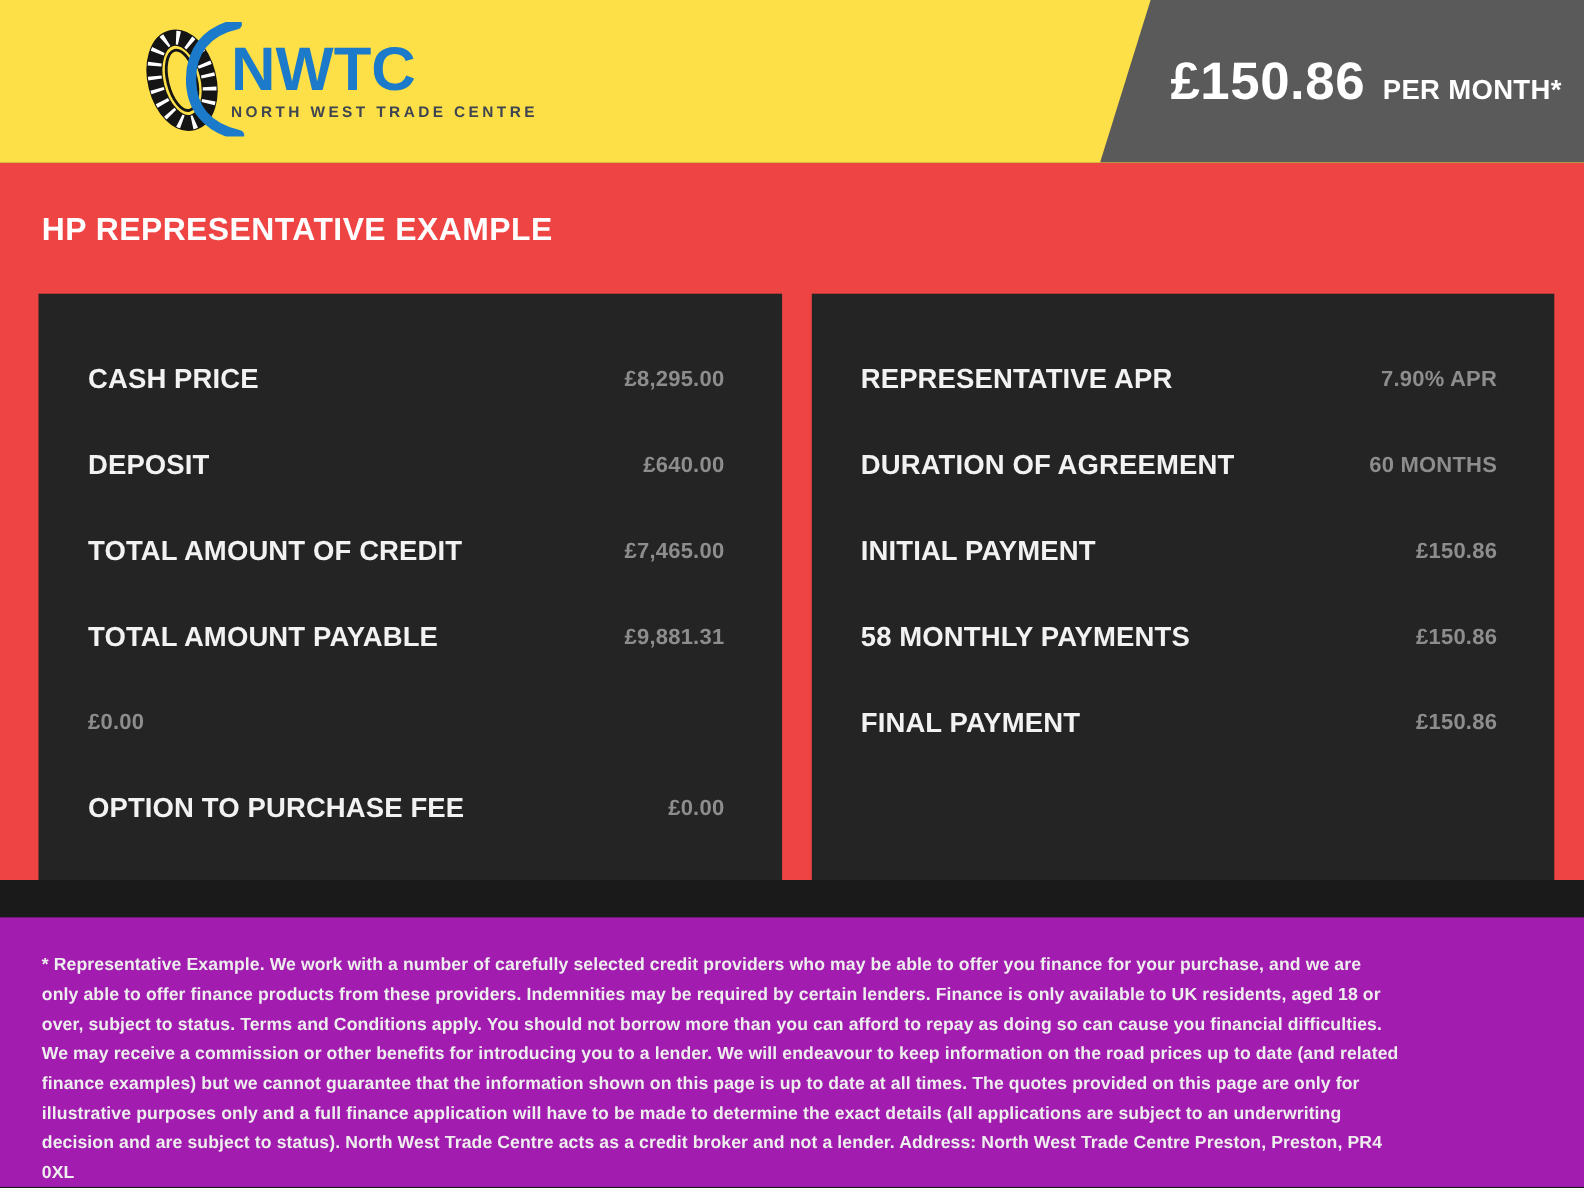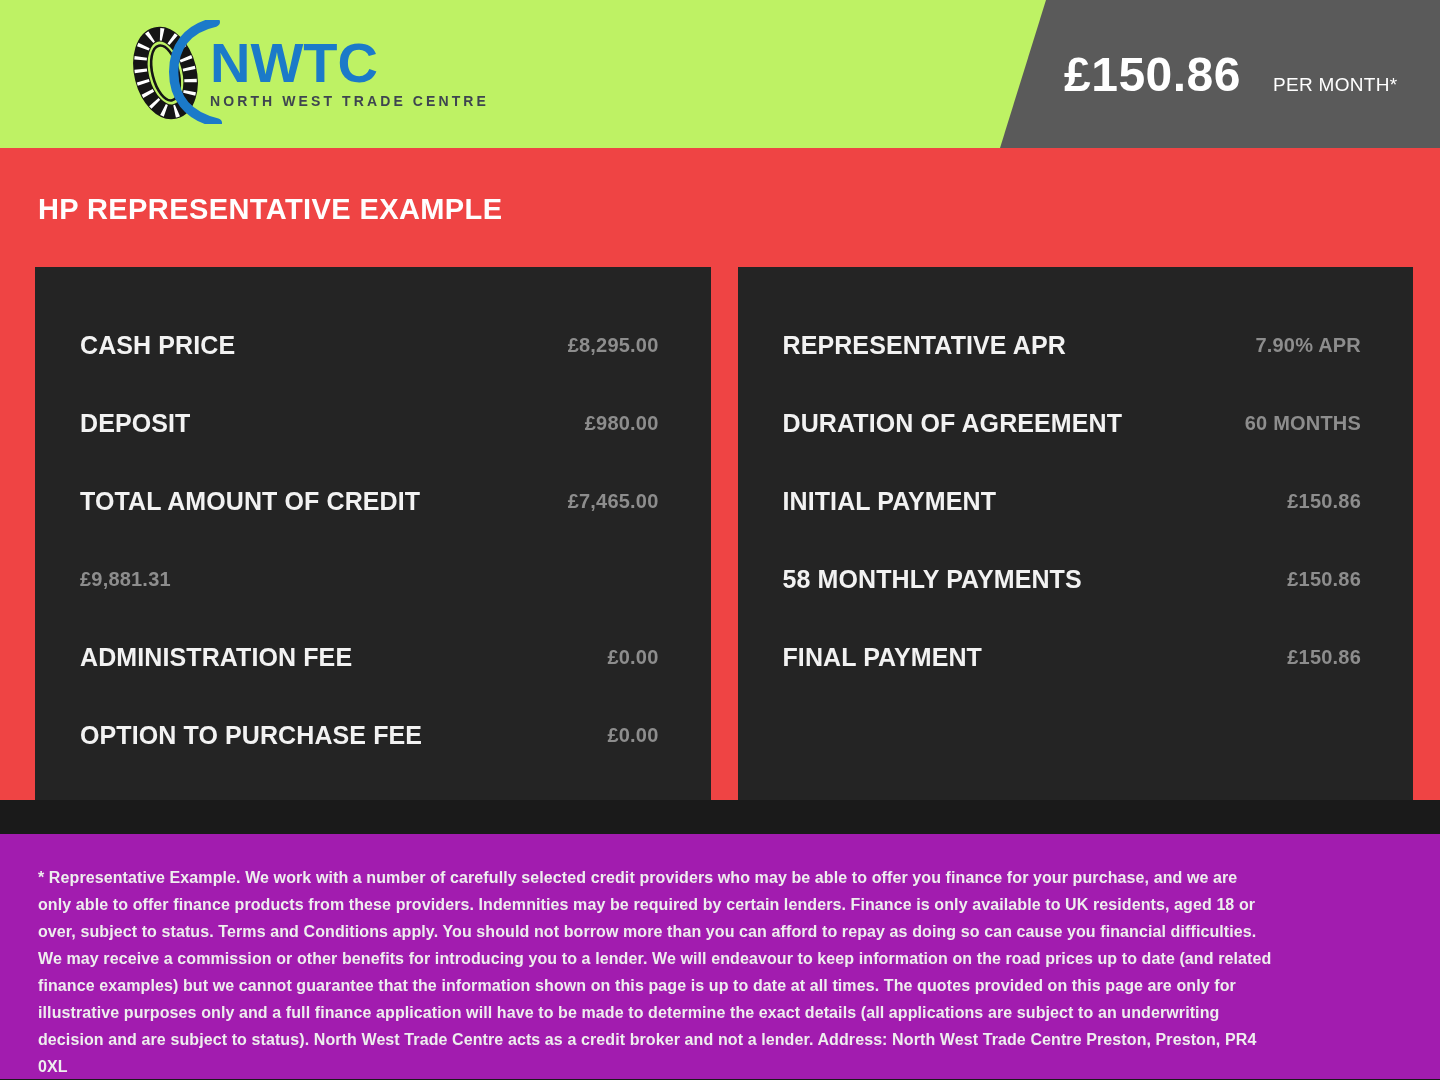--- a/index.html
+++ b/index.html
@@ -8,21 +8,21 @@
     width: 1440px; height: 1080px;
     background: #1a1a1a;
     font-family: "Liberation Sans", sans-serif;
     overflow: hidden;
   }
 
   
   .topbar {
     position: relative;
     height: 148px;
-    background: #bef264;
+    background: #fde047;
     overflow: hidden;
   }
   .logo {
     position: absolute;
     left: 128px; top: 20px;
     display: flex;
     align-items: flex-start;
   }
   .logo-mark { width: 108px; height: 104px; flex: 0 0 auto; }
   .logo-textblock { margin-left: -26px; padding-top: 16px; }
@@ -53,24 +53,24 @@
     padding-left: 64px;
   }
   .price-inner { display: flex; align-items: baseline; }
   .price-amount {
     font-size: 48px;
     font-weight: bold;
     color: #ffffff;
     letter-spacing: 0.5px;
   }
   .price-period {
-    font-size: 19px;
-    font-weight: normal;
+    font-size: 25px;
+    font-weight: bold;
     color: #ffffff;
-    margin-left: 32px;
+    margin-left: 16px;
     letter-spacing: 0.3px;
   }
 
   
   .main { background: #ef4444; }
   .page-title {
     margin: 0;
     padding: 46px 0 0 38px;
     font-size: 29px;
     font-weight: bold;
@@ -162,31 +162,31 @@
 
     <div class="panels">
 
       <section class="panel">
         <div class="finance-row">
           <span class="row-label">CASH PRICE</span>
           <span class="row-value">£8,295.00</span>
         </div>
         <div class="finance-row">
           <span class="row-label">DEPOSIT</span>
-          <span class="row-value">£980.00</span>
+          <span class="row-value">£640.00</span>
         </div>
         <div class="finance-row">
           <span class="row-label">TOTAL AMOUNT OF CREDIT</span>
           <span class="row-value">£7,465.00</span>
         </div>
         <div class="finance-row">
+          <span class="row-label">TOTAL AMOUNT PAYABLE</span>
           <span class="row-value">£9,881.31</span>
         </div>
         <div class="finance-row">
-          <span class="row-label">ADMINISTRATION FEE</span>
           <span class="row-value">£0.00</span>
         </div>
         <div class="finance-row">
           <span class="row-label">OPTION TO PURCHASE FEE</span>
           <span class="row-value">£0.00</span>
         </div>
       </section>
 
       <section class="panel">
         <div class="finance-row">

